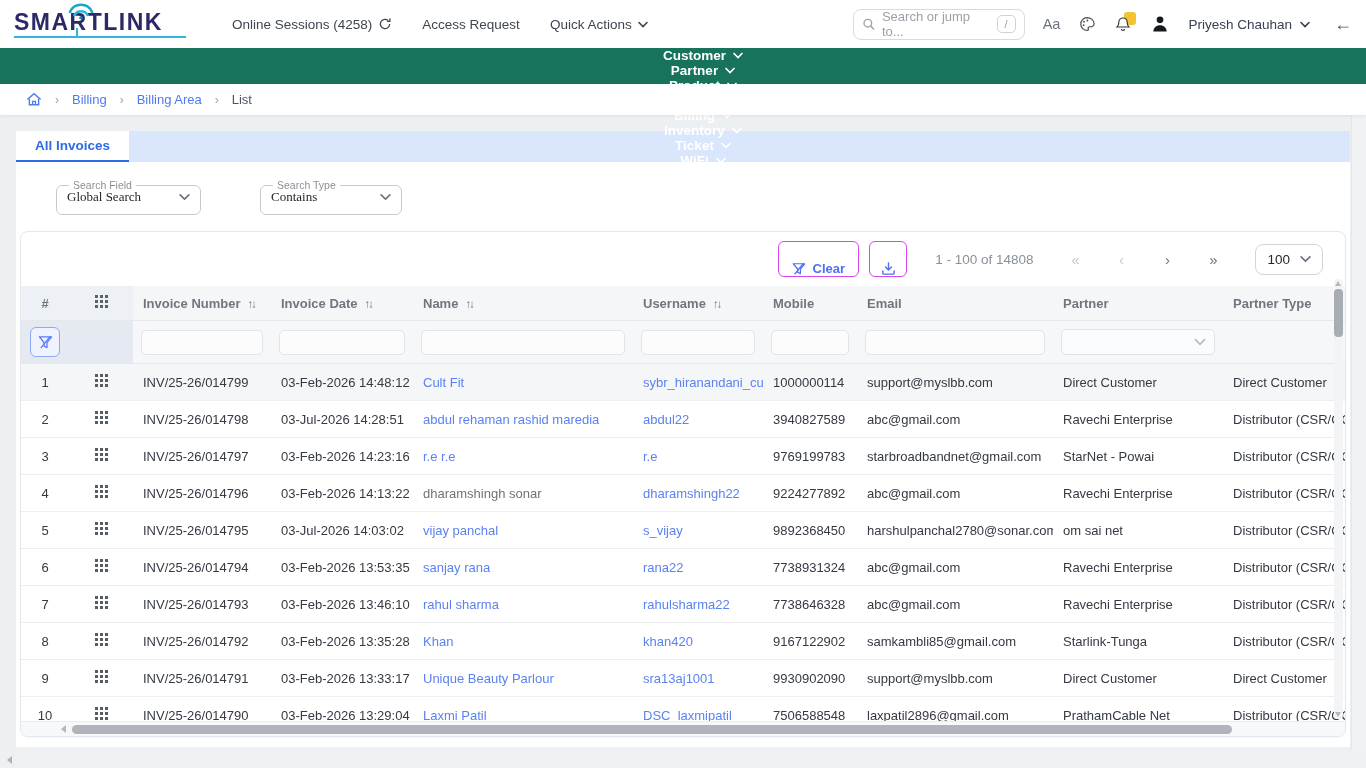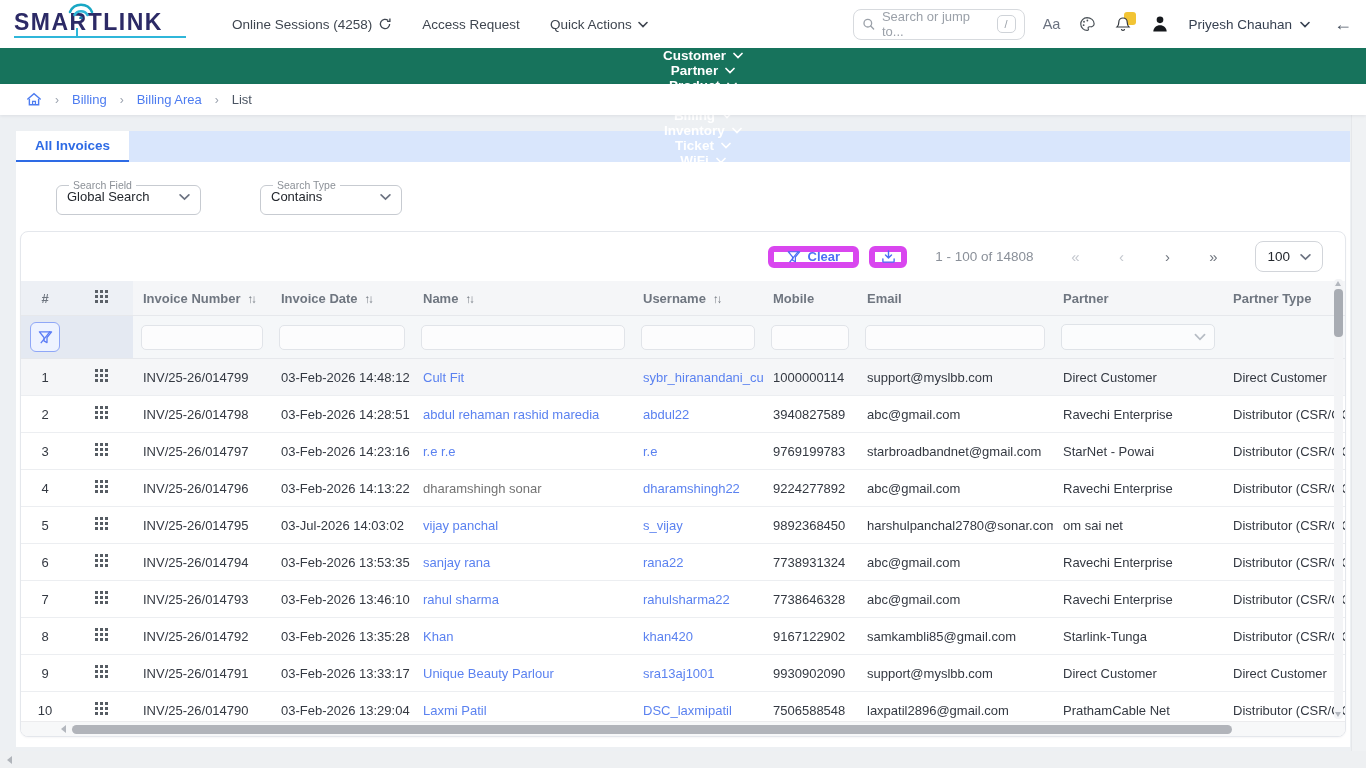--- a/index.html
+++ b/index.html
@@ -44,35 +44,35 @@
   .tabstrip { margin:16px 16px 0 16px; height:31px; background:#d9e6fc; display:flex; }
   .tab-active { background:#fff; padding:0 19px; display:flex; align-items:center;
                 font-size:13.5px; font-weight:700; border-bottom:2px solid; cursor:pointer; }
 
   
   .panel { margin:0 16px; background:#fff; height:585px; position:relative; }
   .controls { display:flex; align-items:center; gap:19px; padding:17px 16px 10px 0; }
   fieldset.sel { border:1px solid #c7cbd1; border-radius:6px; height:36px; position:relative;
                  padding:0 10px 4px 10px; background:#fff; cursor:pointer;margin-left:40px; }
   fieldset.sel legend { font-size:10.5px; color:#8b9097; padding:0 4px; margin-left:2px; }
-  .sel-inner { display:flex; align-items:center; justify-content:space-between; font-size:13px; color:#23272d; margin-top:-2px; }
+  .sel-inner { display:flex; align-items:center; justify-content:space-between; font-size:13px; color:#23272d; margin-top:-2px;font-family:Liberation Serif, serif; }
   .sel-field { width:145px; }
   .sel-type  { width:142px; }
   .bigsearch { width:438px; height:34px; border:1px solid #d2d5da; border-radius:6px;
                display:flex; align-items:center; gap:9px; padding:0 12px; }
   .bigsearch input { border:none; outline:none; flex:1; font-size:13px; color:#333;
                      font-family:"Liberation Sans", sans-serif; }
   .bigsearch input::placeholder { color:#9aa0a8; }
 
   
   .card { margin:6px 4px 0 4px; border:1px solid #e4e7ec; border-radius:8px; height:506px;
           position:relative; overflow:hidden; background:#fff; box-shadow:0 1px 2px rgba(25,35,55,.04); }
   .toolbar { display:flex; align-items:center; justify-content:flex-end; padding:9px 22px 9px 14px; gap:10px; }
-  .btn-outline { border:6px solid #d946ef; border-radius:6px; height:22px; background:#fff;
-                 display:flex; align-items:center; gap:7px; padding:0 13px; font-size:13px; font-weight:600; cursor:pointer; }
+  .btn-outline { border:1px solid #d946ef; border-radius:6px; height:36px; background:#fff;
+                 display:flex; align-items:flex-end; gap:7px; padding:0 13px; font-size:13px; font-weight:600; cursor:pointer; }
   .btn-icon { width:38px; justify-content:center; padding:0; }
   .pg-text { font-size:13.5px; color:#8a9099; margin:0 14px 0 18px; }
   .pg-nav { font-size:15px; width:36px; text-align:center; cursor:pointer; user-select:none; }
   .pg-disabled { color:#c3c7ce; }
   .pg-enabled { color:#6f757e; }
   .pagesize { border:1px solid #d2d5da; border-radius:8px; height:31px; margin-left:14px;
               display:flex; align-items:center; gap:10px; padding:0 11px; font-size:13.5px; color:#23272d; cursor:pointer; }
 
   table { width:100%; border-collapse:collapse; table-layout:fixed; font-size:13px; }
   thead th { background:#f5f6f8; color:#6f7680; font-weight:600; text-align:left;
@@ -458,21 +458,21 @@
                     <rect x="5" y="5" width="3" height="3"></rect>
                     <rect x="10" y="5" width="3" height="3"></rect>
                     <rect x="0" y="10" width="3" height="3"></rect>
                     <rect x="5" y="10" width="3" height="3"></rect>
                     <rect x="10" y="10" width="3" height="3"></rect>
                   </g>
                 </svg>
               </span>
             </td>
             <td>INV/25-26/014798</td>
-            <td>03-Feb-2026 14:28:51</td>
+            <td>03-Jul-2026 14:28:51</td>
             <td class="link" style="color:#5B82F0">abdul rehaman rashid maredia</td>
             <td class="link" style="color:#5B82F0">abdul22</td>
             <td>3940827589</td>
             <td>abc@gmail.com</td>
             <td>Ravechi Enterprise</td>
             <td>Distributor (CSR/OC</td>
           </tr>
 
           <tr>
             <td class="center">3</td>

